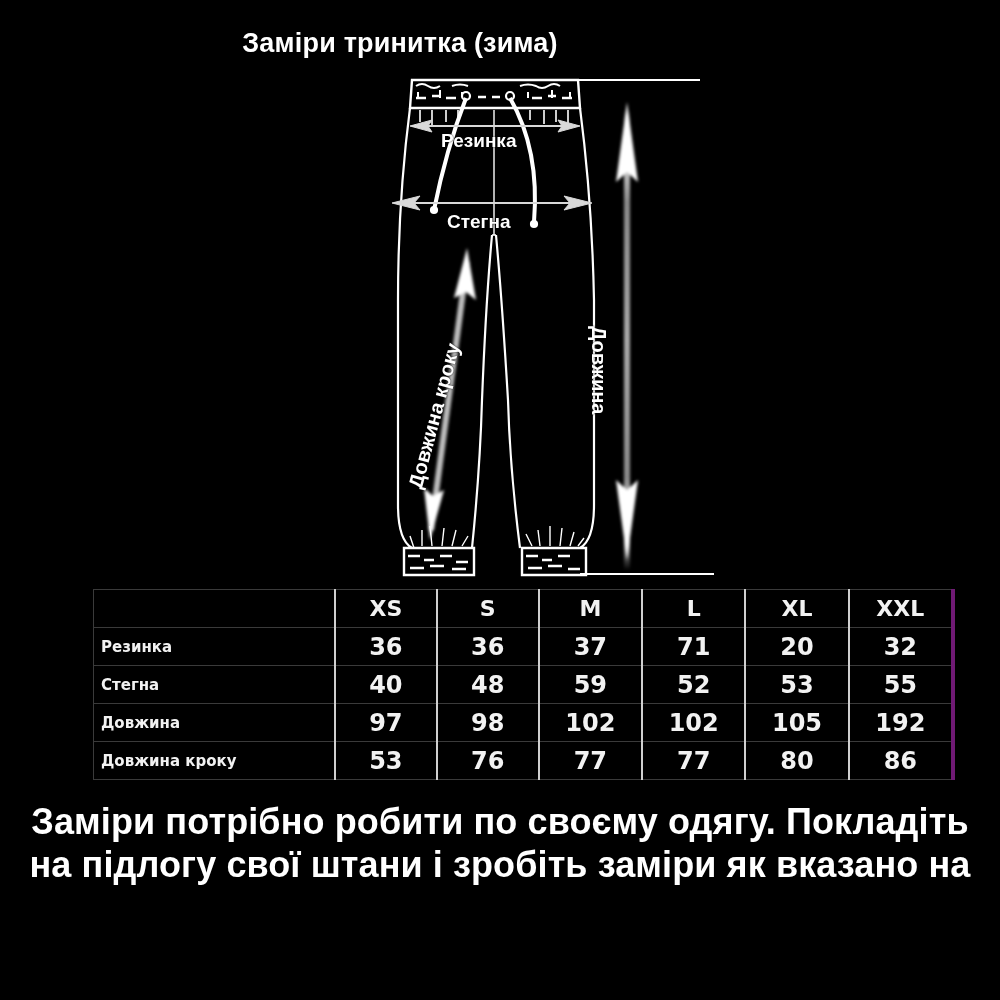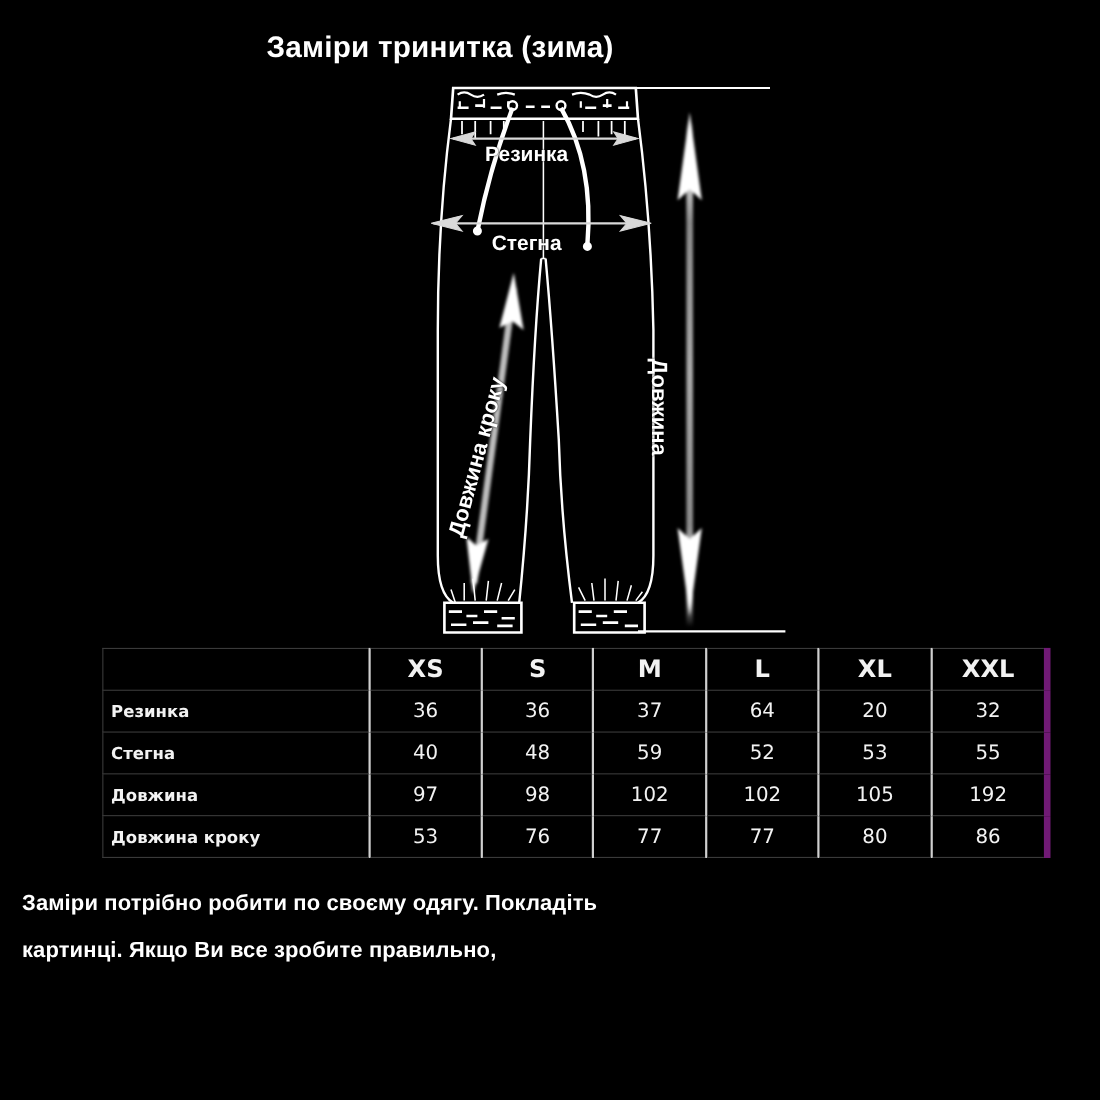--- a/index.html
+++ b/index.html
@@ -63,52 +63,52 @@
     border-collapse: collapse;
     font-family: "DejaVu Sans", sans-serif;
     margin-left: 40px;
   }
   table.sizes td, table.sizes th {
     height: 37px;
     padding: 0;
     border-top: 1px solid #3a3a3a;
     border-bottom: 1px solid #3a3a3a;
     text-align: center;
-    font-size: 18px;
-    font-weight: normal;
+    font-size: 24px;
+    font-weight: bold;
     color: #f2f2f2;
   }
   table.sizes th {
     font-weight: bold;
     font-size: 22px;
   }
   table.sizes .col-label {
     width: 247px;
     text-align: left;
     padding-left: 7px;
     font-weight: bold;
     font-size: 15px;
     border-left: 1px solid #3a3a3a;
     border-right: 2px solid #cfcfcf;
   }
   table.sizes .col-size {
     width: 106px;
     border-right: 2px solid #cfcfcf;
   }
   table.sizes .col-size.last {
-    border-right: 6px solid #701a75;
+    border-right: 4px solid #701a75;
   }
 
   .note {
     position: absolute;
     left: 20px;
     top: 800px;
     width: 960px;
-    text-align: left;
-    font-size: 20px;
+    text-align: center;
+    font-size: 36px;
     font-weight: bold;
     line-height: 43px;
     letter-spacing: 0.1px;
   }
   .note span { display: block; white-space: nowrap; }
 </style>
 </head>
 <body>
 
 <div class="title">Заміри тринитка (зима)</div>
@@ -209,21 +209,21 @@
       <th class="col-size">XL</th>
       <th class="col-size last">XXL</th>
     </tr>
   </thead>
   <tbody>
     <tr>
       <td class="col-label">Резинка</td>
       <td class="col-size">36</td>
       <td class="col-size">36</td>
       <td class="col-size">37</td>
-      <td class="col-size">64</td>
+      <td class="col-size">71</td>
       <td class="col-size">20</td>
       <td class="col-size last">32</td>
     </tr>
     <tr>
       <td class="col-label">Стегна</td>
       <td class="col-size">40</td>
       <td class="col-size">48</td>
       <td class="col-size">59</td>
       <td class="col-size">52</td>
       <td class="col-size">53</td>
@@ -245,14 +245,14 @@
       <td class="col-size">77</td>
       <td class="col-size">77</td>
       <td class="col-size">80</td>
       <td class="col-size last">86</td>
     </tr>
   </tbody>
 </table>
 
 <div class="note">
   <span>Заміри потрібно робити по своєму одягу. Покладіть</span>
-  <span>картинці. Якщо Ви все зробите правильно,</span>
+  <span>на підлогу свої штани і зробіть заміри як вказано на</span>
 </div>
 
 </body></html>

